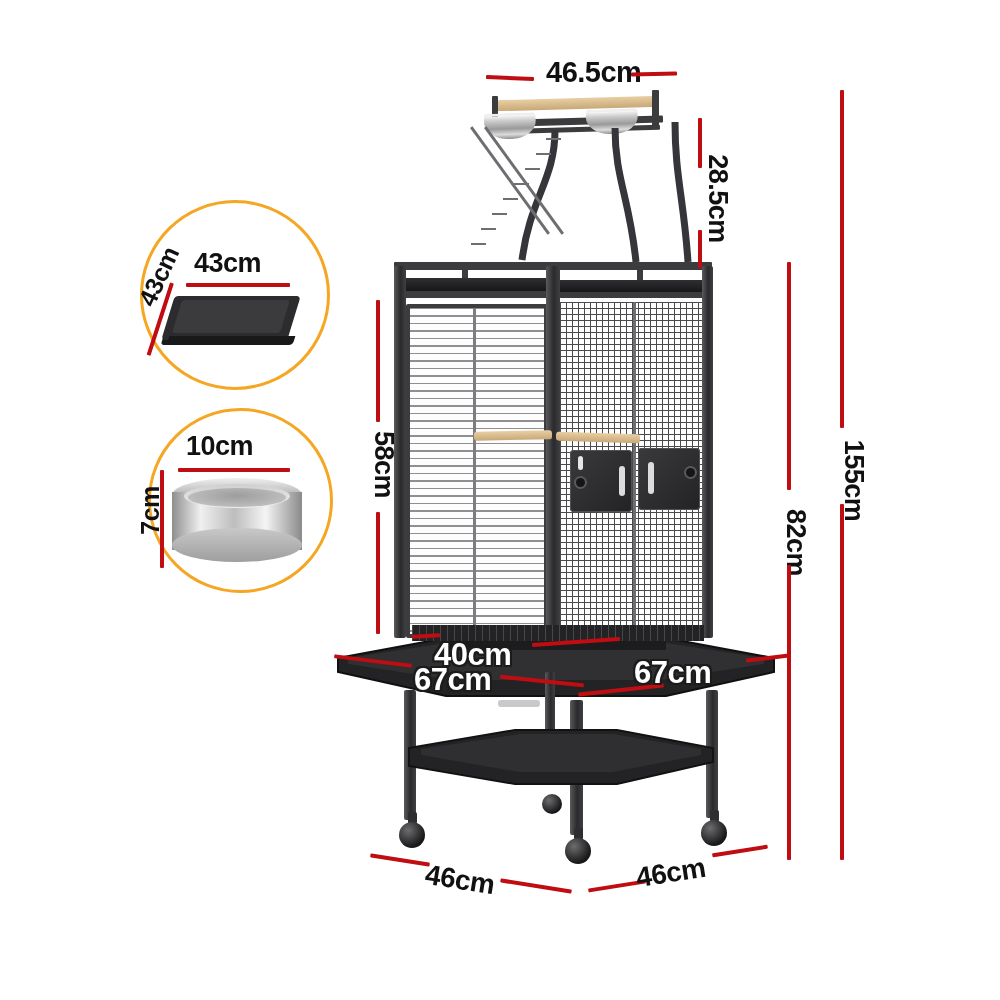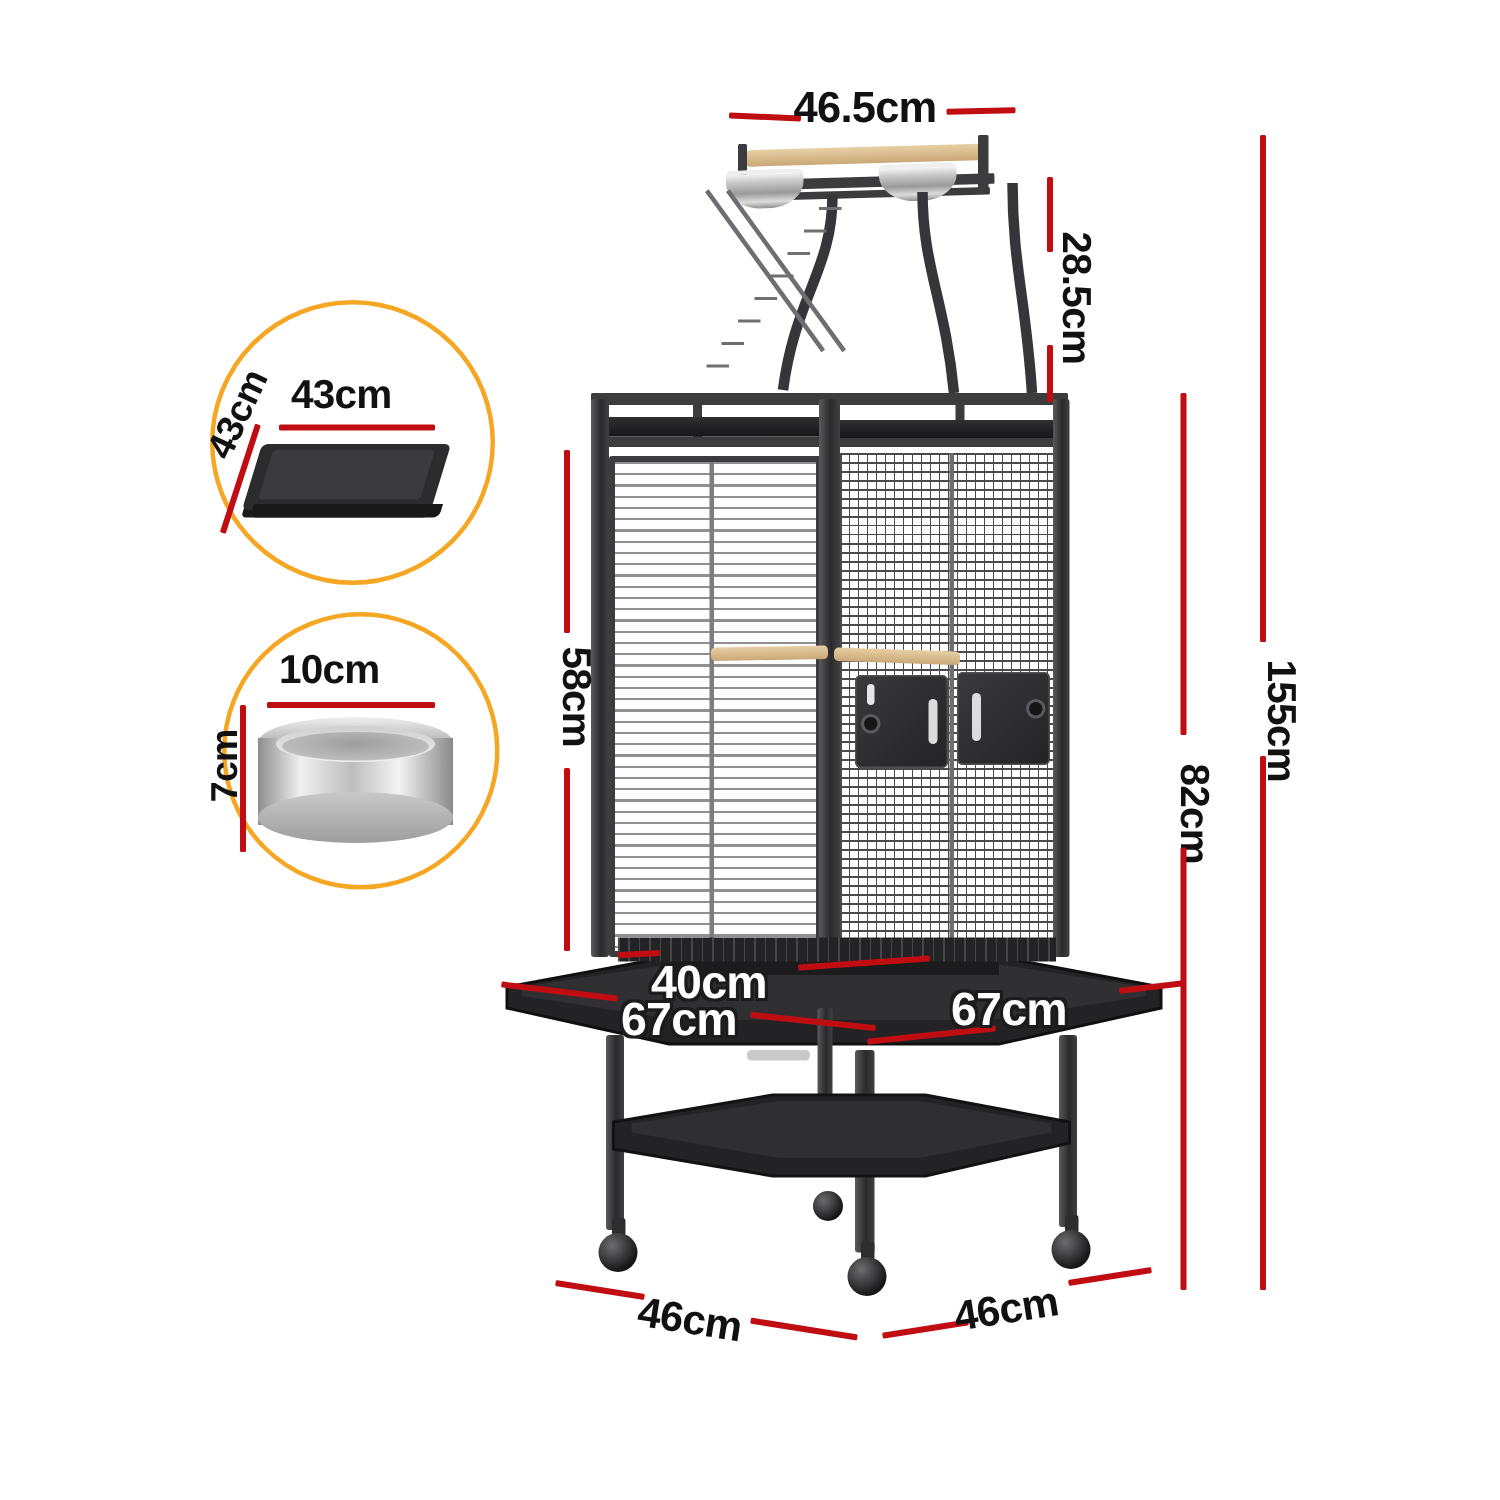--- a/index.html
+++ b/index.html
@@ -211,21 +211,21 @@
   </div>
   <div class="caster" style="left:698px;top:810px;width:34px;height:40px;">
     <div class="stem" style="left:12px;top:0;"></div>
     <div class="wheel" style="left:3px;top:10px;"></div>
   </div>
   <div class="caster" style="left:542px;top:790px;width:26px;height:30px;">
     <div class="wheel" style="left:0;top:4px;width:20px;height:20px;"></div>
   </div>
 
   <div class="redline" style="left:486px;top:76px;width:48px;height:4px;transform:rotate(2.5deg);"></div>
-  <div class="dimtext" style="left:529px;top:56px;font-size:29px;">46.5cm</div>
+  <div class="dimtext" style="left:546px;top:56px;font-size:29px;">46.5cm</div>
   <div class="redline" style="left:631px;top:72px;width:46px;height:4px;transform:rotate(-1.5deg);"></div>
 
   <div class="redline" style="left:698px;top:118px;width:4px;height:50px;"></div>
   <div class="dimtext" style="left:673px;top:183px;font-size:27px;
               transform:rotate(90deg);transform-origin:center center;">28.5cm</div>
   <div class="redline" style="left:698px;top:230px;width:4px;height:38px;"></div>
 
   <div class="redline" style="left:376px;top:300px;width:4px;height:122px;"></div>
   <div class="dimtext" style="left:350px;top:449px;font-size:27px;
               transform:rotate(90deg);transform-origin:center center;">58cm</div>

